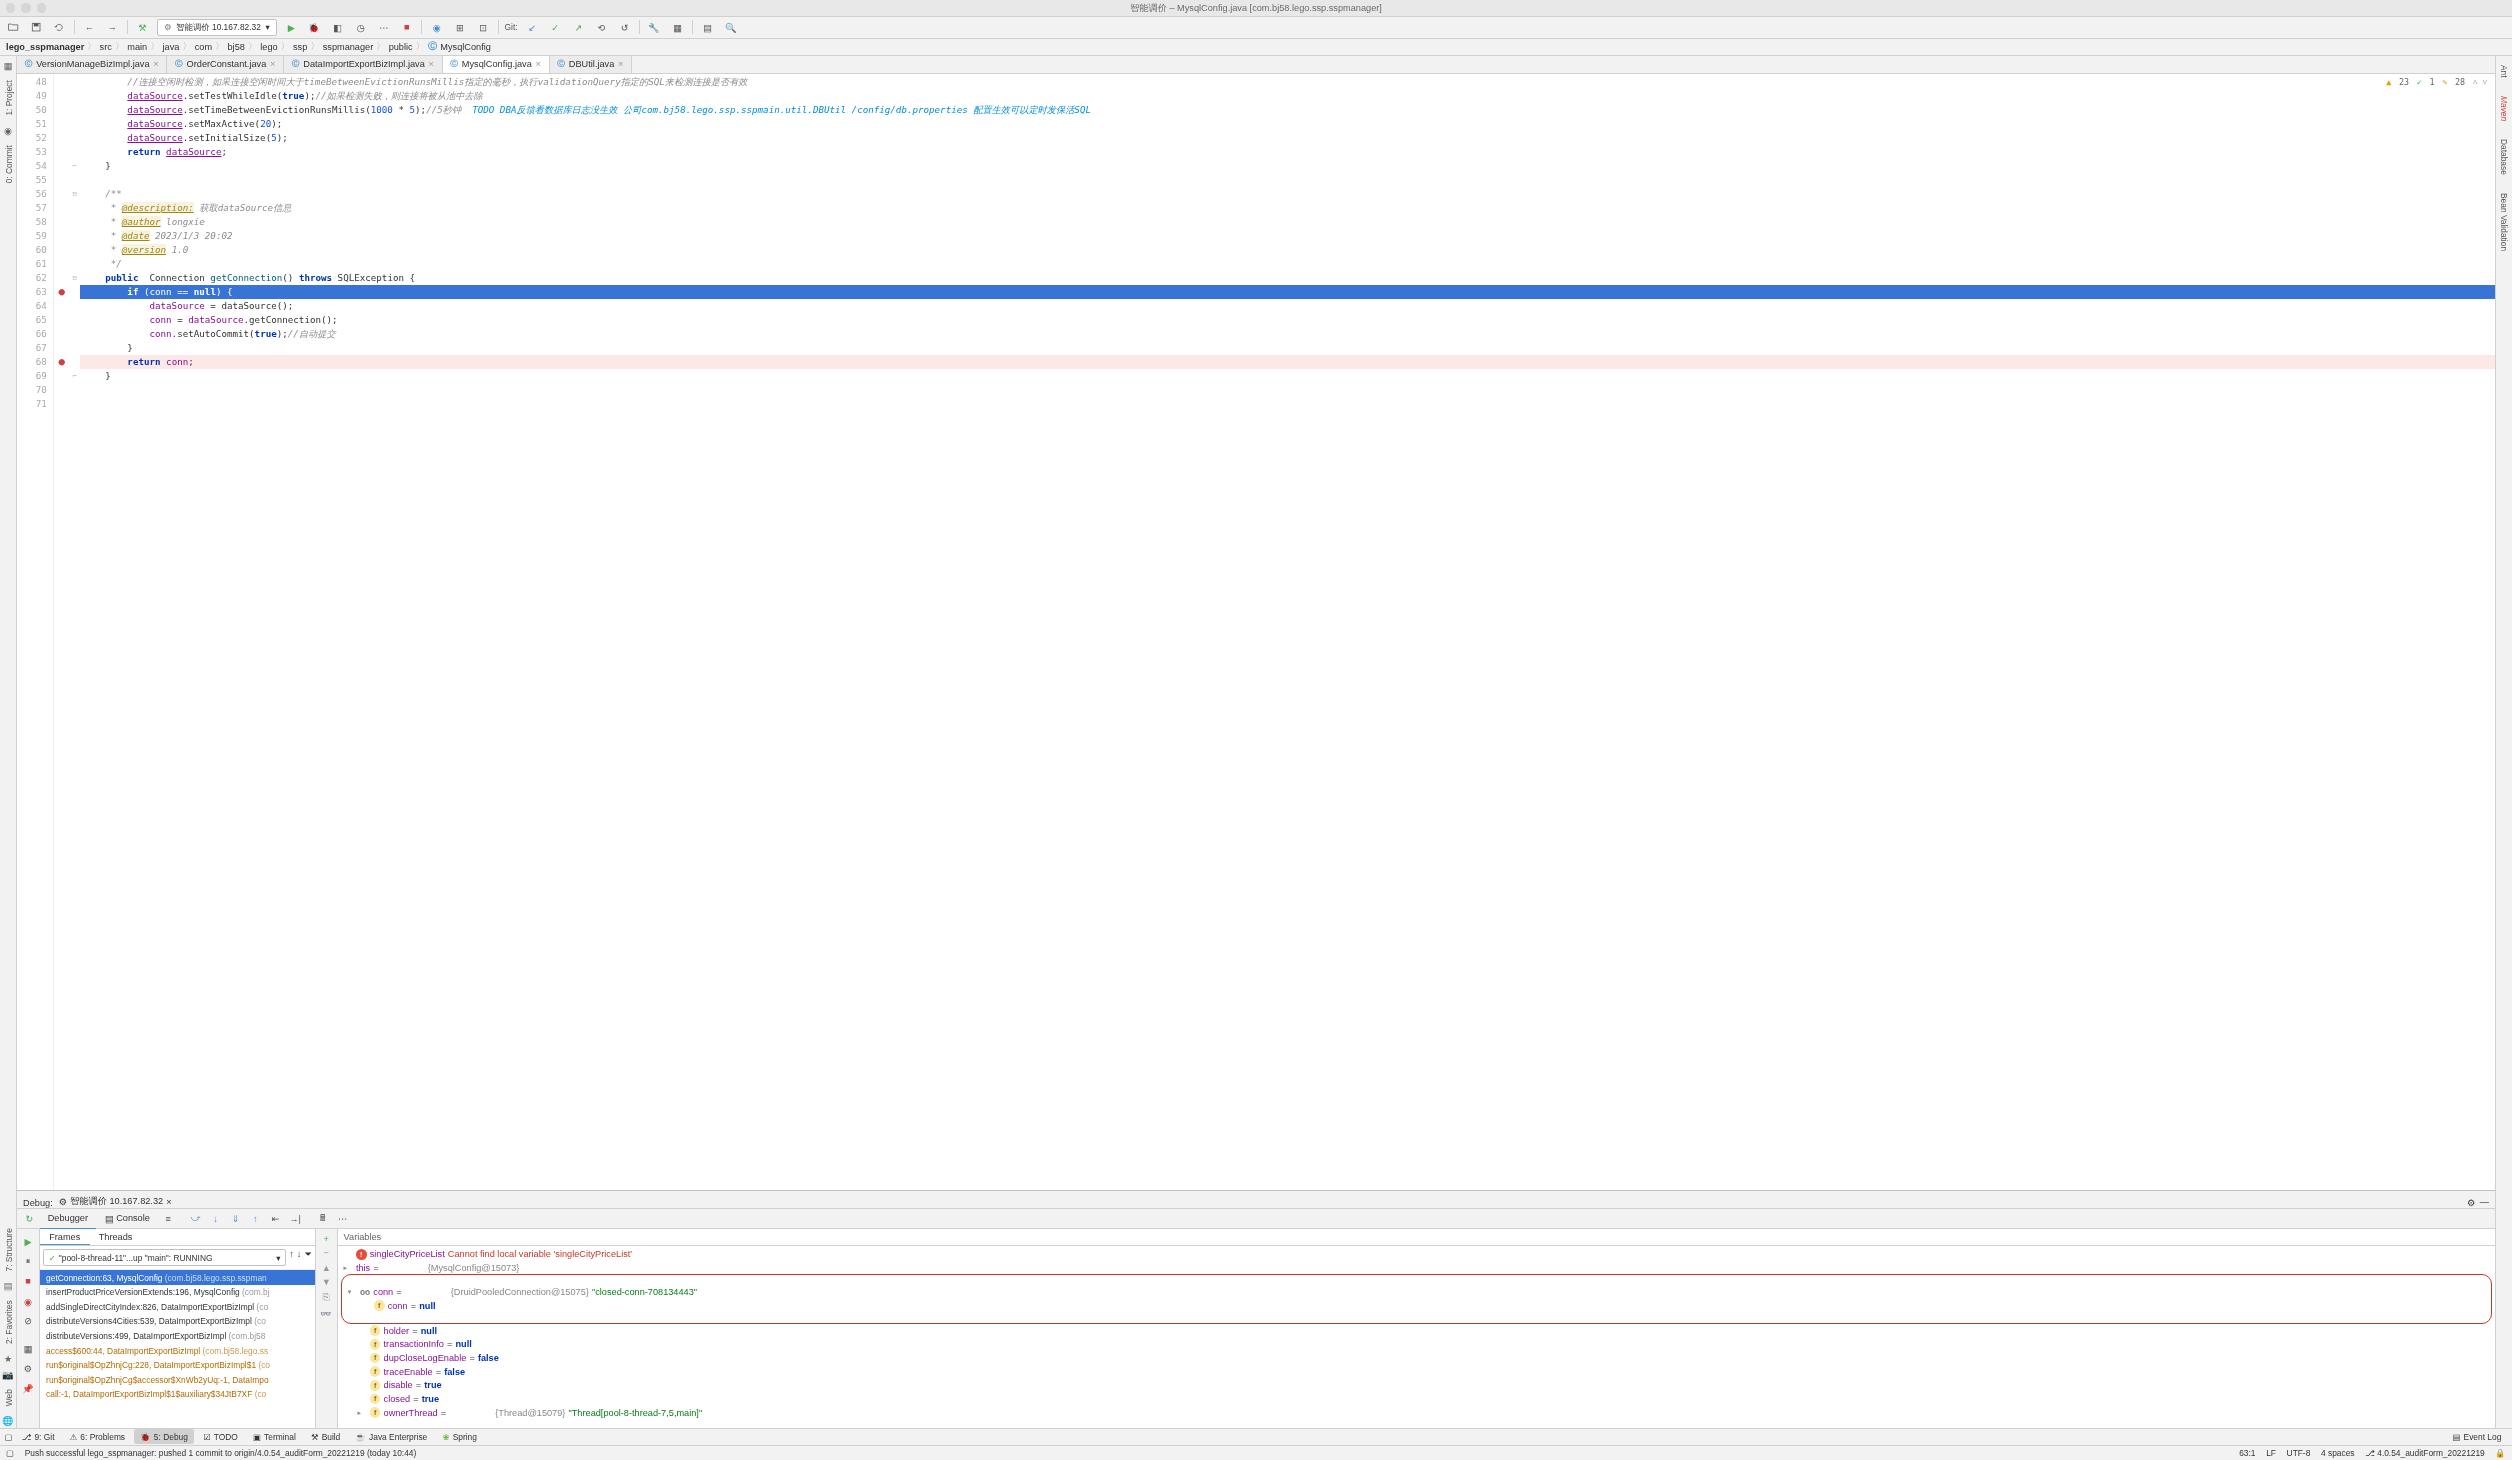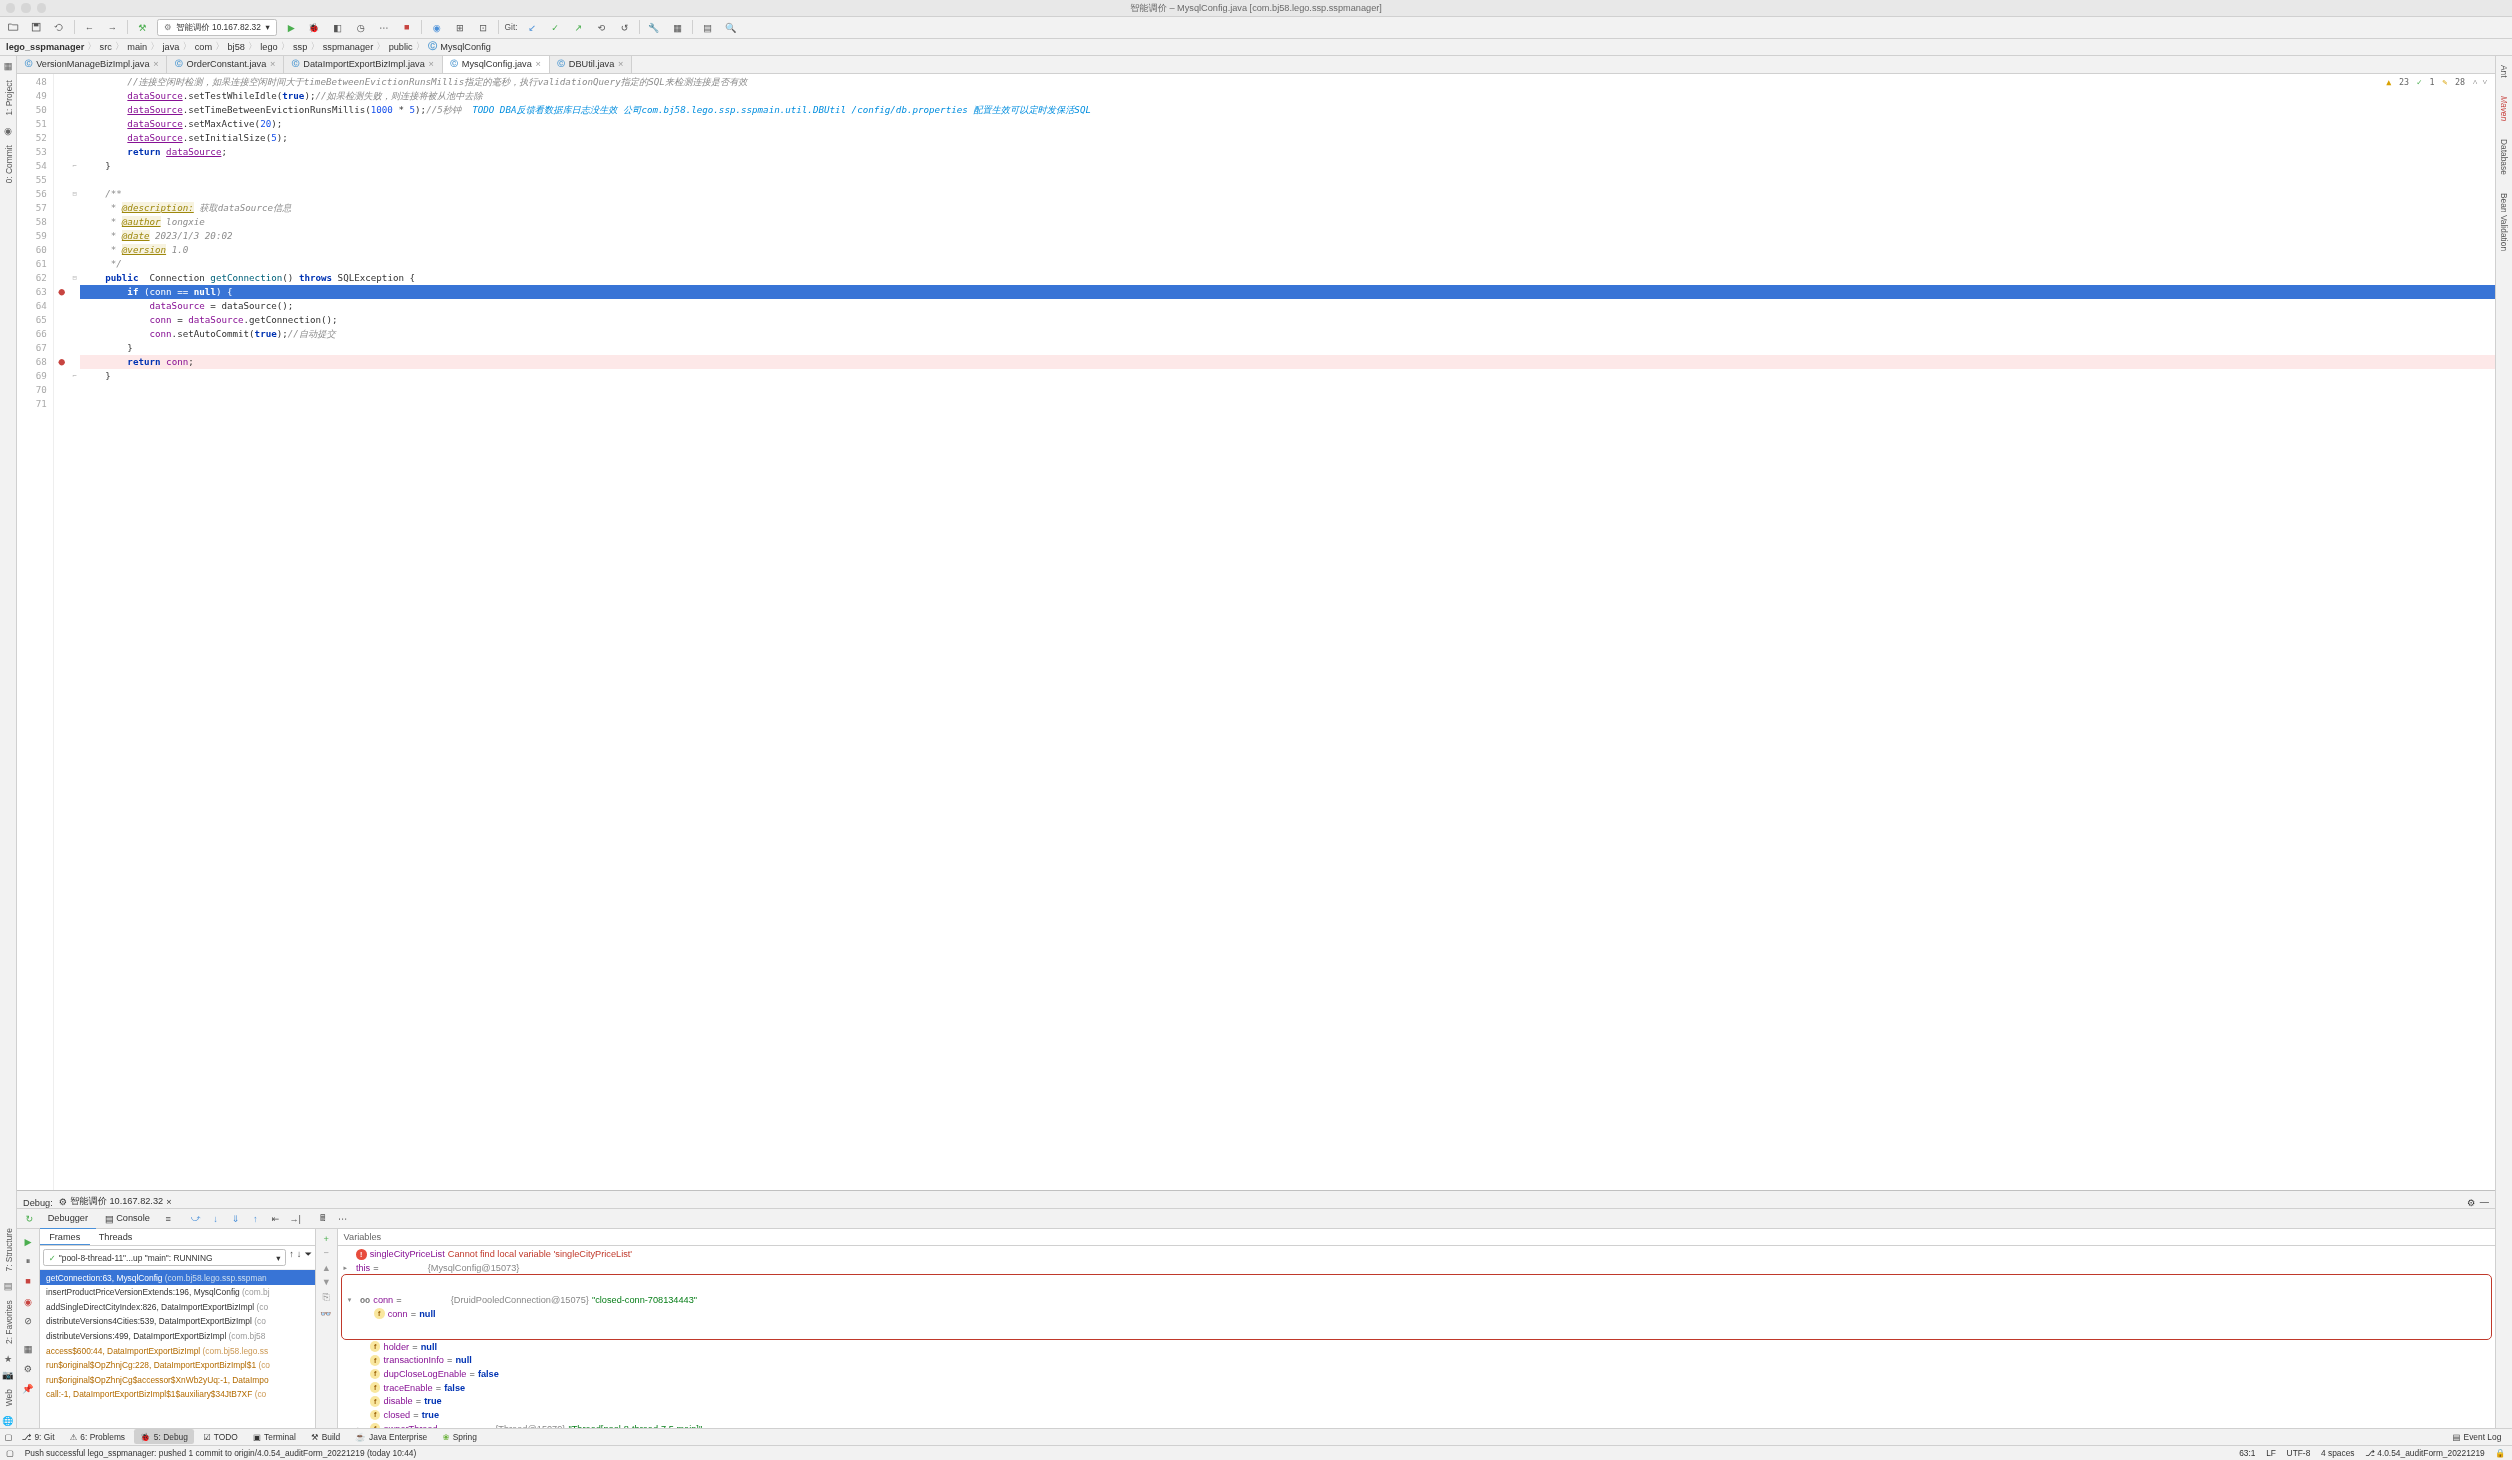--- a/index.html
+++ b/index.html
@@ -110,21 +110,21 @@
 .vicon.f { background: #f9e79f; color: #9c640c; }
 .vicon.oo { background: none; color: #777; font-size: 8.4px; width: auto; }
 .vicon.err { background: #e74c3c; color: #fff; }
 .var-name { color: #871094; }
 .var-eq { color: #333; }
 .var-type { color: #888; margin-left: 46px; }
 .var-val { color: #067d17; }
 .var-val.str { color: #067d17; }
 .var-val.null { color: #0033b3; font-weight: bold; }
 .var-val.err { color: #c0392b; }
-.red-box { border: 1.5px solid #c0392b; border-radius: 5px; margin: 0 3.1px; padding: 18px 0; }
+.red-box { border: 1.5px solid #c0392b; border-radius: 10px; margin: 0 3.1px; padding: 10px 0; }
 
 
 .bottom-tools { height: 17px; background: #f2f2f2; border-top: 0.8px solid #d0d0d0; display: flex; align-items: center; padding: 0 4.6px; gap: 3.1px; font-size: 8.4px; }
 .bottom-tools .bt-item { padding: 0 6.1px; height: 15.3px; display: flex; align-items: center; gap: 3.1px; cursor: pointer; border-radius: 2.3px; }
 .bottom-tools .bt-item.active { background: #d0d0d0; }
 .bottom-tools .spacer { flex: 1; }
 
 
 .statusbar { height: 15.3px; background: #f2f2f2; border-top: 0.8px solid #d0d0d0; display: flex; align-items: center; padding: 0 6.1px; font-size: 8.4px; gap: 10.7px; }
 .statusbar .spacer { flex: 1; }

